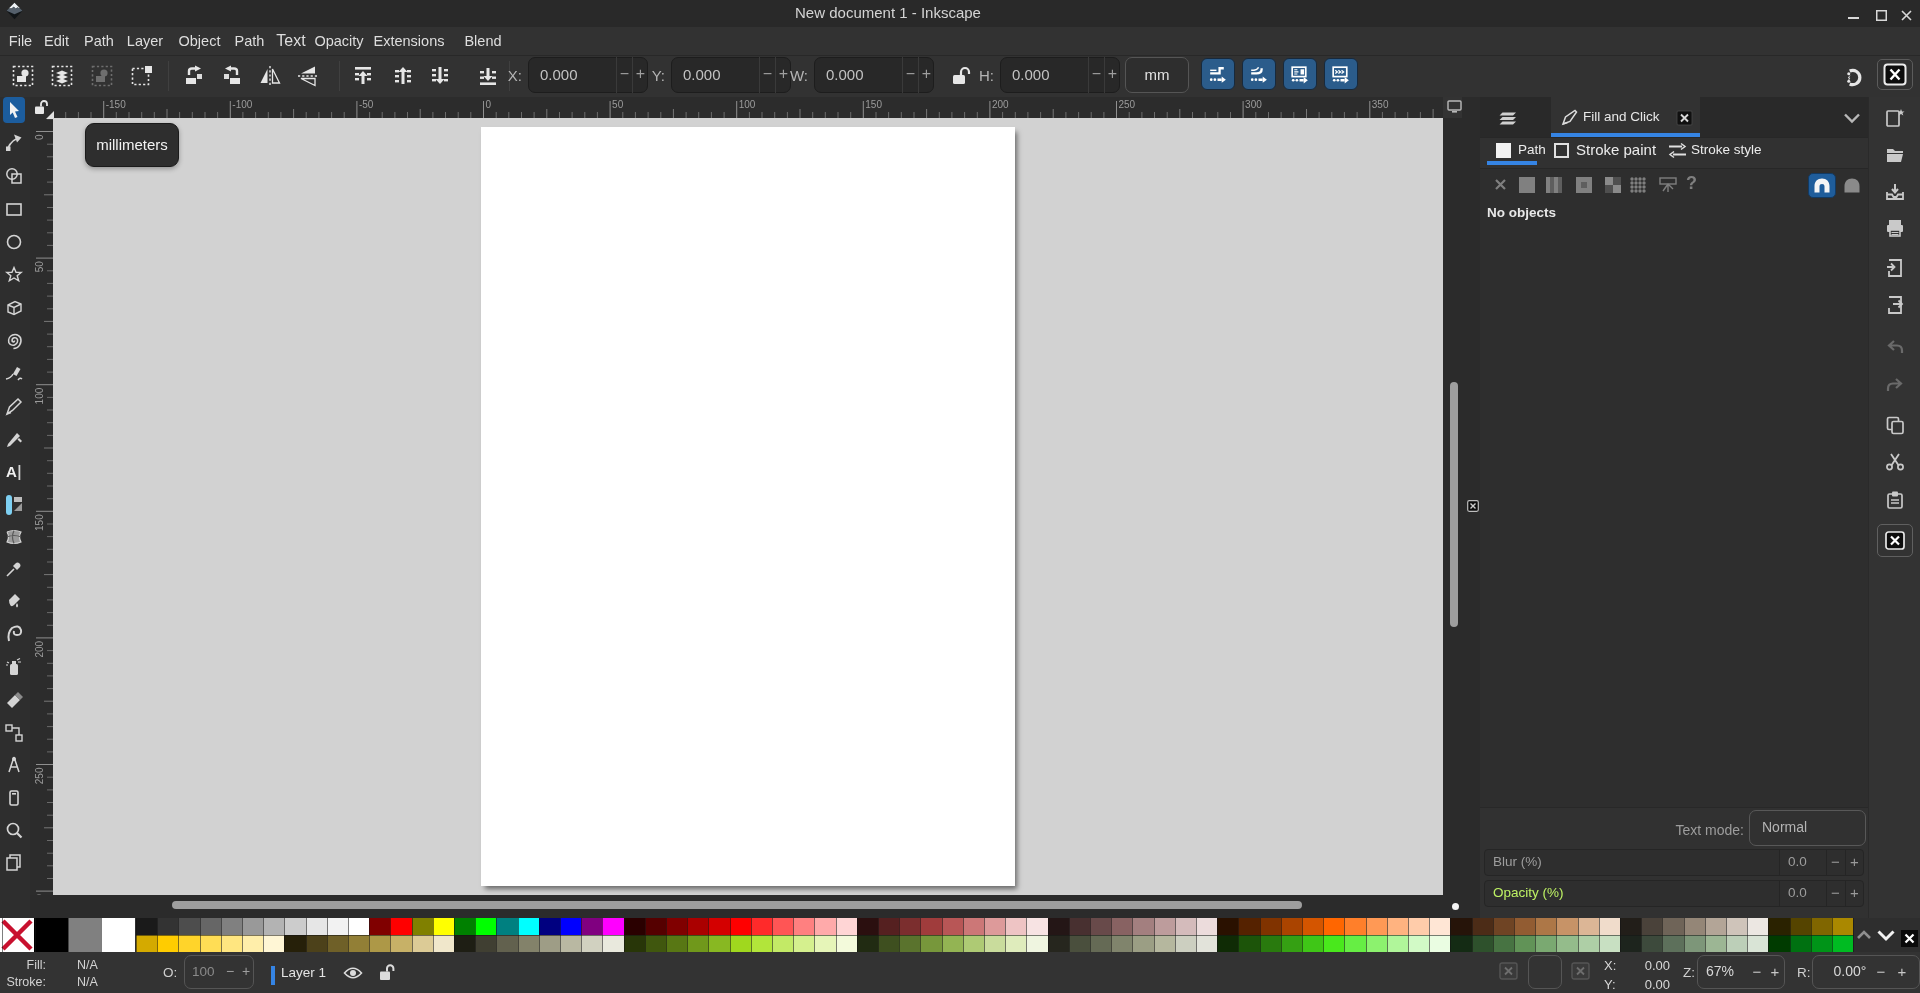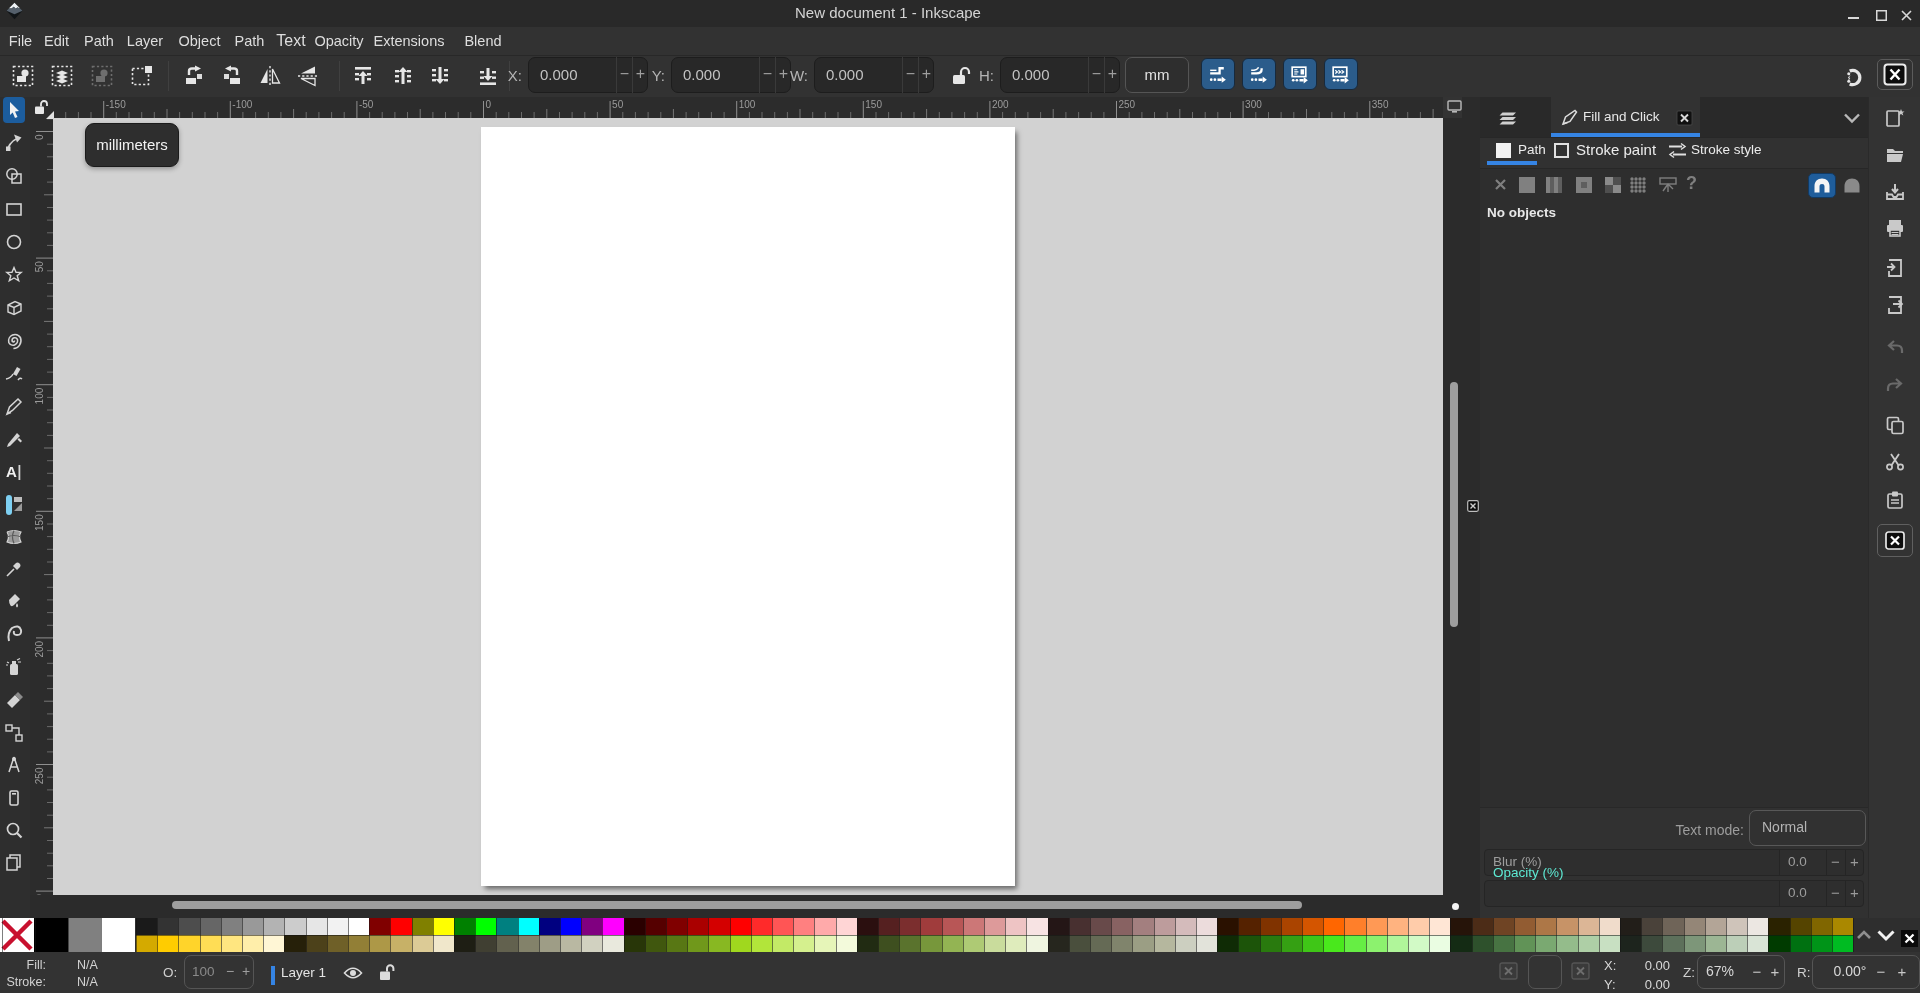--- a/index.html
+++ b/index.html
@@ -604,21 +604,21 @@
 <div class="abs" style="left:1762px;top:810px;width:80px;height:36px;font-size:14px;color:#b4b4b4;line-height:35px">Normal</div>
 <div class="abs" style="left:1484px;top:849px;width:380px;height:27px;background:#2e2e2e;border:1px solid #252525;border-radius:4px"></div>
 <div class="abs" style="left:1493px;top:849px;width:200px;height:27px;font-size:13.5px;color:#9d9d9d;line-height:26px">Blur (%)</div>
 <div class="abs" style="left:1779px;top:849px;width:1px;height:27px;background:#252525"></div>
 <div class="abs" style="left:1788px;top:849px;width:40px;height:27px;font-size:13.5px;color:#9d9d9d;line-height:26px">0.0</div>
 <div class="abs" style="left:1826px;top:849px;width:1px;height:27px;background:#252525"></div>
 <div class="abs" style="left:1845px;top:849px;width:1px;height:27px;background:#252525"></div>
 <div class="abs" style="left:1826px;top:848px;width:19px;height:27px;font-size:15px;color:#9a9a9a;text-align:center;line-height:27px">−</div>
 <div class="abs" style="left:1845px;top:848px;width:19px;height:27px;font-size:15px;color:#9a9a9a;text-align:center;line-height:27px">+</div>
 <div class="abs" style="left:1484px;top:880px;width:380px;height:27px;background:#2e2e2e;border:1px solid #252525;border-radius:4px"></div>
-<div class="abs" style="left:1493px;top:860px;width:200px;height:27px;font-size:13.5px;color:#5eead4;line-height:26px">Opacity (%)</div>
+<div class="abs" style="left:1493px;top:880px;width:200px;height:27px;font-size:13.5px;color:#bef264;line-height:26px">Opacity (%)</div>
 <div class="abs" style="left:1779px;top:880px;width:1px;height:27px;background:#252525"></div>
 <div class="abs" style="left:1788px;top:880px;width:40px;height:27px;font-size:13.5px;color:#9d9d9d;line-height:26px">0.0</div>
 <div class="abs" style="left:1826px;top:880px;width:1px;height:27px;background:#252525"></div>
 <div class="abs" style="left:1845px;top:880px;width:1px;height:27px;background:#252525"></div>
 <div class="abs" style="left:1826px;top:879px;width:19px;height:27px;font-size:15px;color:#9a9a9a;text-align:center;line-height:27px">−</div>
 <div class="abs" style="left:1845px;top:879px;width:19px;height:27px;font-size:15px;color:#9a9a9a;text-align:center;line-height:27px">+</div>
 <div class="abs" style="left:1868px;top:97px;width:52px;height:821px;background:#333;border-left:1px solid #2a2a2a"></div>
 <svg class="ico" style="left:1885px;top:108px" width="20" height="20" viewBox="0 0 20 20">
       <rect x="2" y="3" width="12" height="15" rx="1" fill="none" stroke="#c9c9c9" stroke-width="1.7"></rect>
       <path d="M16 1 L17 3.5 L19.5 3.5 L17.5 5 L18.3 7.5 L16 6 L13.7 7.5 L14.5 5 L12.5 3.5 L15 3.5 Z" fill="#c9c9c9"></path>

